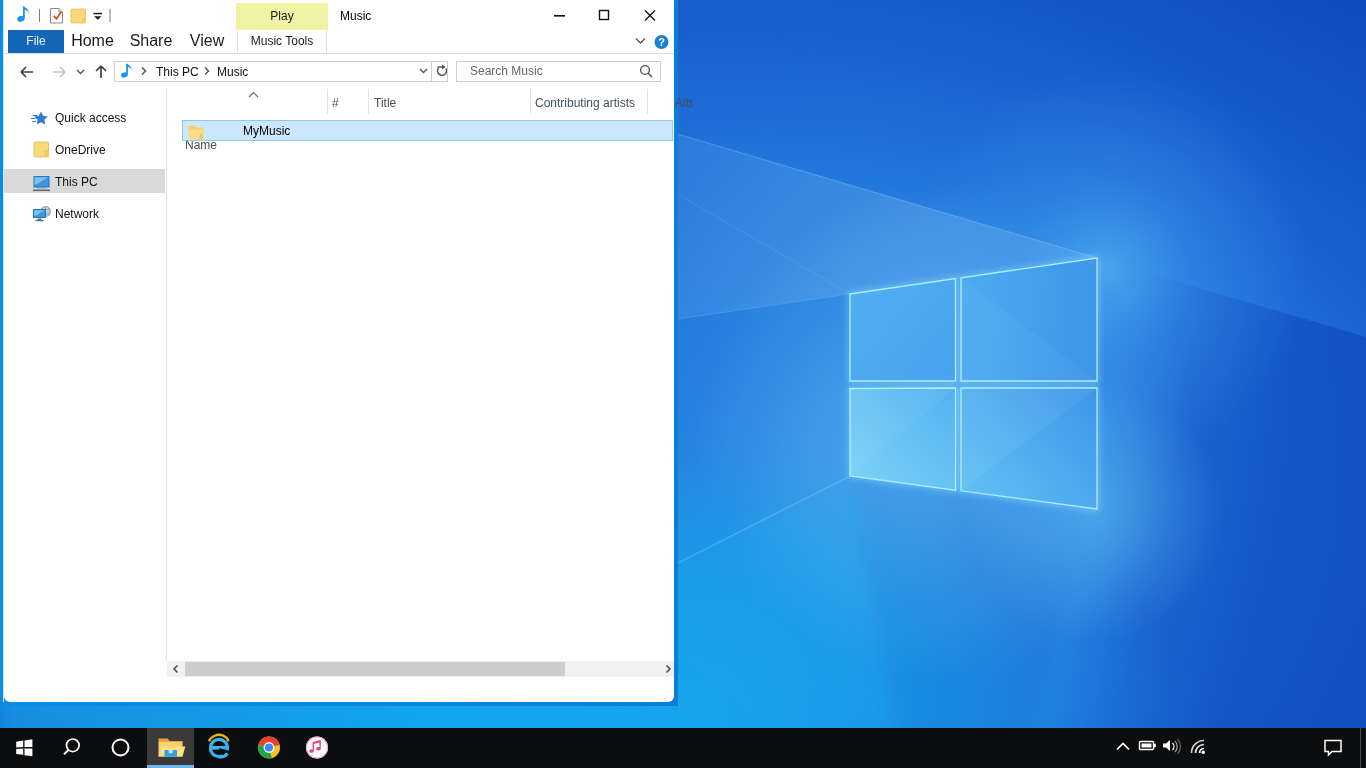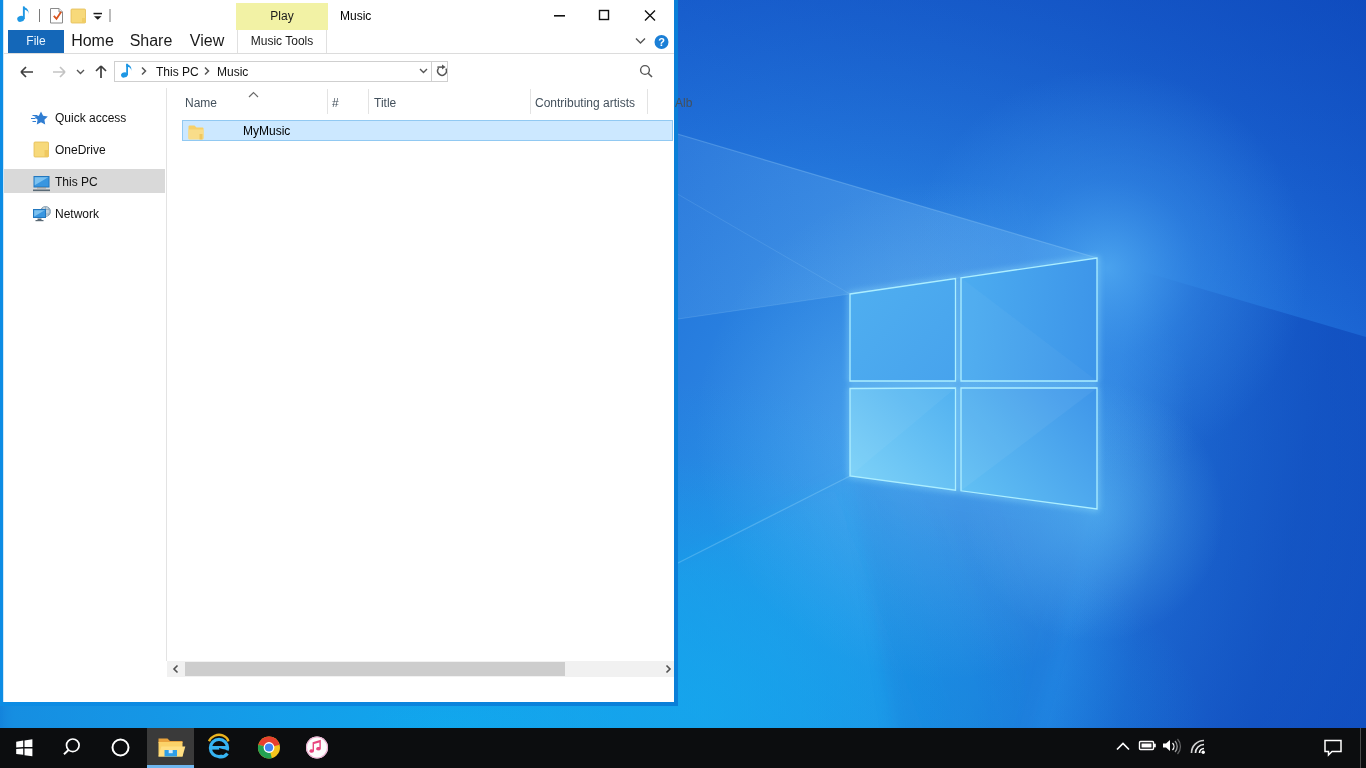--- a/index.html
+++ b/index.html
@@ -1,21 +1,21 @@
 <!DOCTYPE html>
 <html><head>
 <meta charset="utf-8">
 <style>
 * { margin:0; padding:0; box-sizing:border-box; }
 html,body { width:1366px; height:768px; overflow:hidden; font-family:"Liberation Sans", sans-serif; background:#1055c8; }
 #screen { position:absolute; left:0; top:0; width:1366px; height:768px; }
 #wall { position:absolute; left:0; top:0; }
 
 #win { position:absolute; left:0; top:0; width:678px; height:706px; background:linear-gradient(90deg,#0c8ce4,#0a7fd8); }
-#winc { position:absolute; left:4px; top:0; width:670px; height:702px; background:#fff; }
+#winc { position:absolute; left:4px; top:0; width:670px; height:702px; background:#fff;border-radius:6px; }
 
 #qat { position:absolute; left:0; top:0; width:100%; height:30px; background:#fff; }
 #playtab { position:absolute; left:232px; top:3px; width:92px; height:27px; background:#f2f2a5; font-size:12px; color:#1a1a1a; text-align:center; line-height:26px; }
 #wtitle { position:absolute; left:336px; top:9px; font-size:12px; color:#000; }
 
 #tabs { position:absolute; left:0; top:30px; width:100%; height:24px; background:#fff; border-bottom:1px solid #dcdcdc; }
 #filetab { position:absolute; left:4px; top:0; width:56px; height:23px; background:#1467b8; color:#eaf6ff; font-size:12px; text-align:center; line-height:22px; }
 .rtab { position:absolute; top:0; height:23px; font-size:16px; color:#1a1a1a; text-align:center; line-height:22px; }
 #mttab { position:absolute; left:233px; top:0px; width:90px; height:23px; border-left:1px solid #e0e0e0; border-right:1px solid #e0e0e0; font-size:12px; color:#1a1a1a; text-align:center; line-height:22px; }
 
@@ -202,20 +202,21 @@
             <path d="M90,5.5 l3.5,3.5 l-3.5,3.5" fill="none" stroke="#555" stroke-width="1.5"></path>
             <path d="M305,7 l3.5,3.5 l3.5,-3.5" fill="none" stroke="#555" stroke-width="1.4"></path>
             <rect x="316" y="-1" width="1" height="21" fill="#cfcfcf"></rect>
             <path d="M323.6,6.1 A4.4,4.4 0 1 0 330.9,6.7" fill="none" stroke="#555" stroke-width="1.5"></path>
             <path d="M322.4,5.1 h4.8" stroke="#555" stroke-width="1.5"></path>
             <polygon points="327,2.6 330.6,5.1 327,7.6" fill="#555"></polygon>
           </svg>
           <span class="crumb" style="left:41px;">This PC</span>
           <span class="crumb" style="left:102px;">Music</span>
         </div>
+        <div id="sbox">Search Music</div>
         <svg width="24" height="24" style="position:absolute;left:632px;top:7px" viewBox="0 0 24 24">
           <circle cx="9" cy="9" r="4.4" fill="none" stroke="#555" stroke-width="1.4"></circle>
           <path d="M12.2,12.2 L16,16" stroke="#555" stroke-width="1.6"></path>
         </svg>
       </div>
       <div id="sidebar">
         <div id="sbsel"></div>
         <svg width="162" height="573" style="position:absolute;left:0;top:0" viewBox="0 0 162 573">
           <g id="qa-icon">
             <path d="M37,23.5 l2.1,4.3 4.7,.7 -3.4,3.3 .8,4.7 -4.2,-2.2 -4.2,2.2 .8,-4.7 -3.4,-3.3 4.7,-.7 z" fill="#2f7dd2"></path>
@@ -240,21 +241,21 @@
             <rect x="31.5" y="132" width="8" height="1.2" fill="#5a6a76"></rect>
           </g>
         </svg>
         <span class="sbitem" style="top:23px;">Quick access</span>
         <span class="sbitem" style="top:55px;text-align:right;">OneDrive</span>
         <span class="sbitem" style="top:87px;">This PC</span>
         <span class="sbitem" style="top:119px;">Network</span>
       </div>
       <div id="paneSep"></div>
       <div id="main">
-        <span class="chdr" style="left:18px;">Name</span>
+        <span class="chdr" style="left:18px;margin-top:42px;">Name</span>
         <span class="chdr" style="left:165px;">#</span>
         <span class="chdr" style="left:207px;">Title</span>
         <span class="chdr" style="left:368px;">Contributing artists</span>
         <span class="chdr" style="left:508px;">Alb</span>
         <svg width="20" height="10" style="position:absolute;left:80px;top:2px" viewBox="0 0 20 10">
           <path d="M2,7 l4.5,-4.5 l4.5,4.5" fill="none" stroke="#6a6a6a" stroke-width="1.2"></path>
         </svg>
         <div class="colsep" style="left:160px;"></div>
         <div class="colsep" style="left:201px;"></div>
         <div class="colsep" style="left:363px;"></div>

